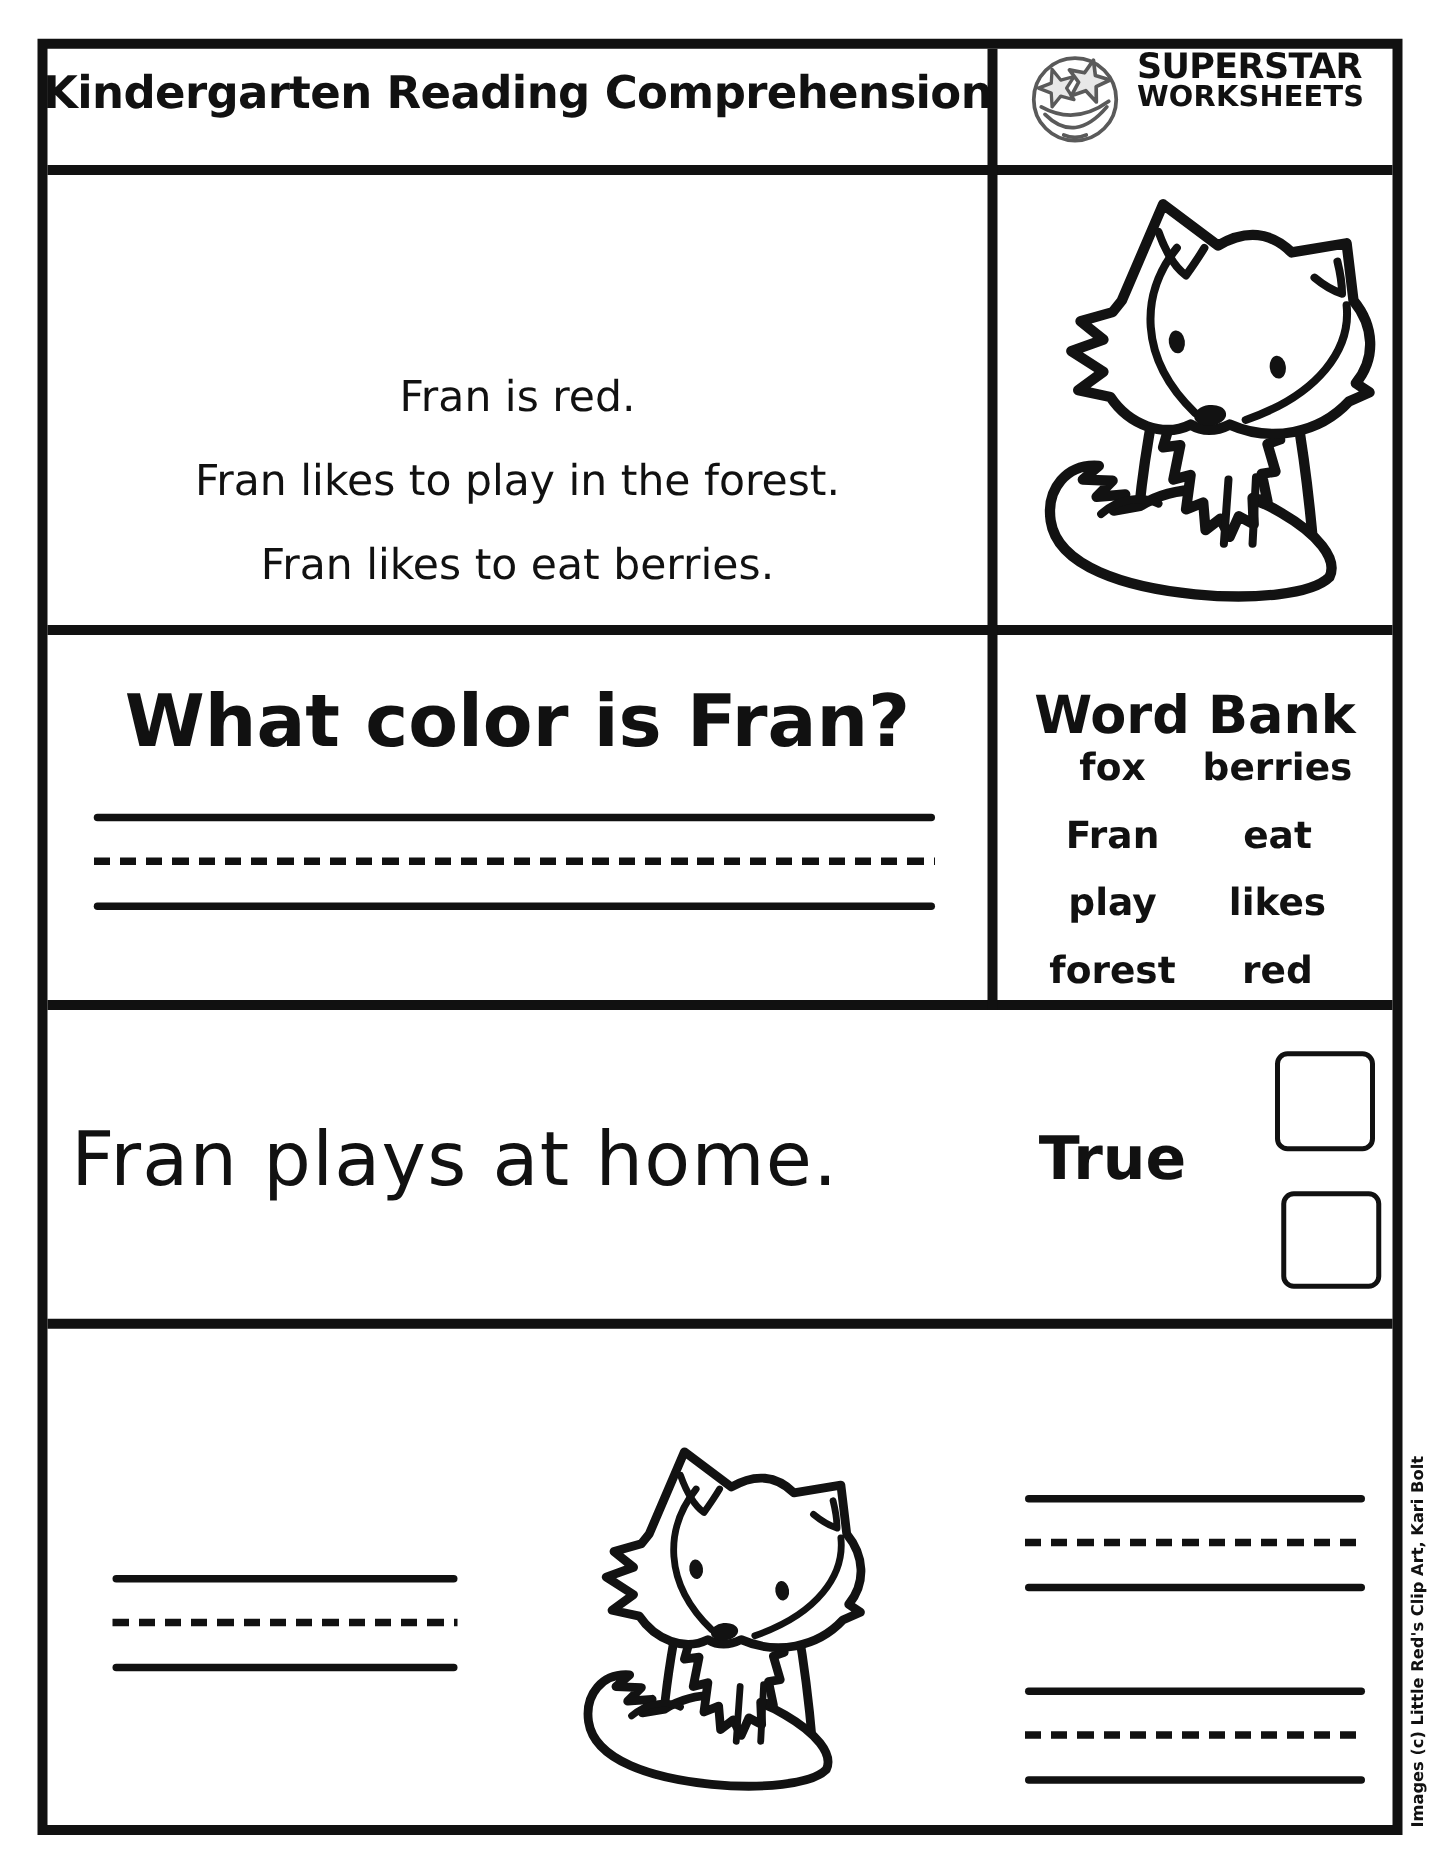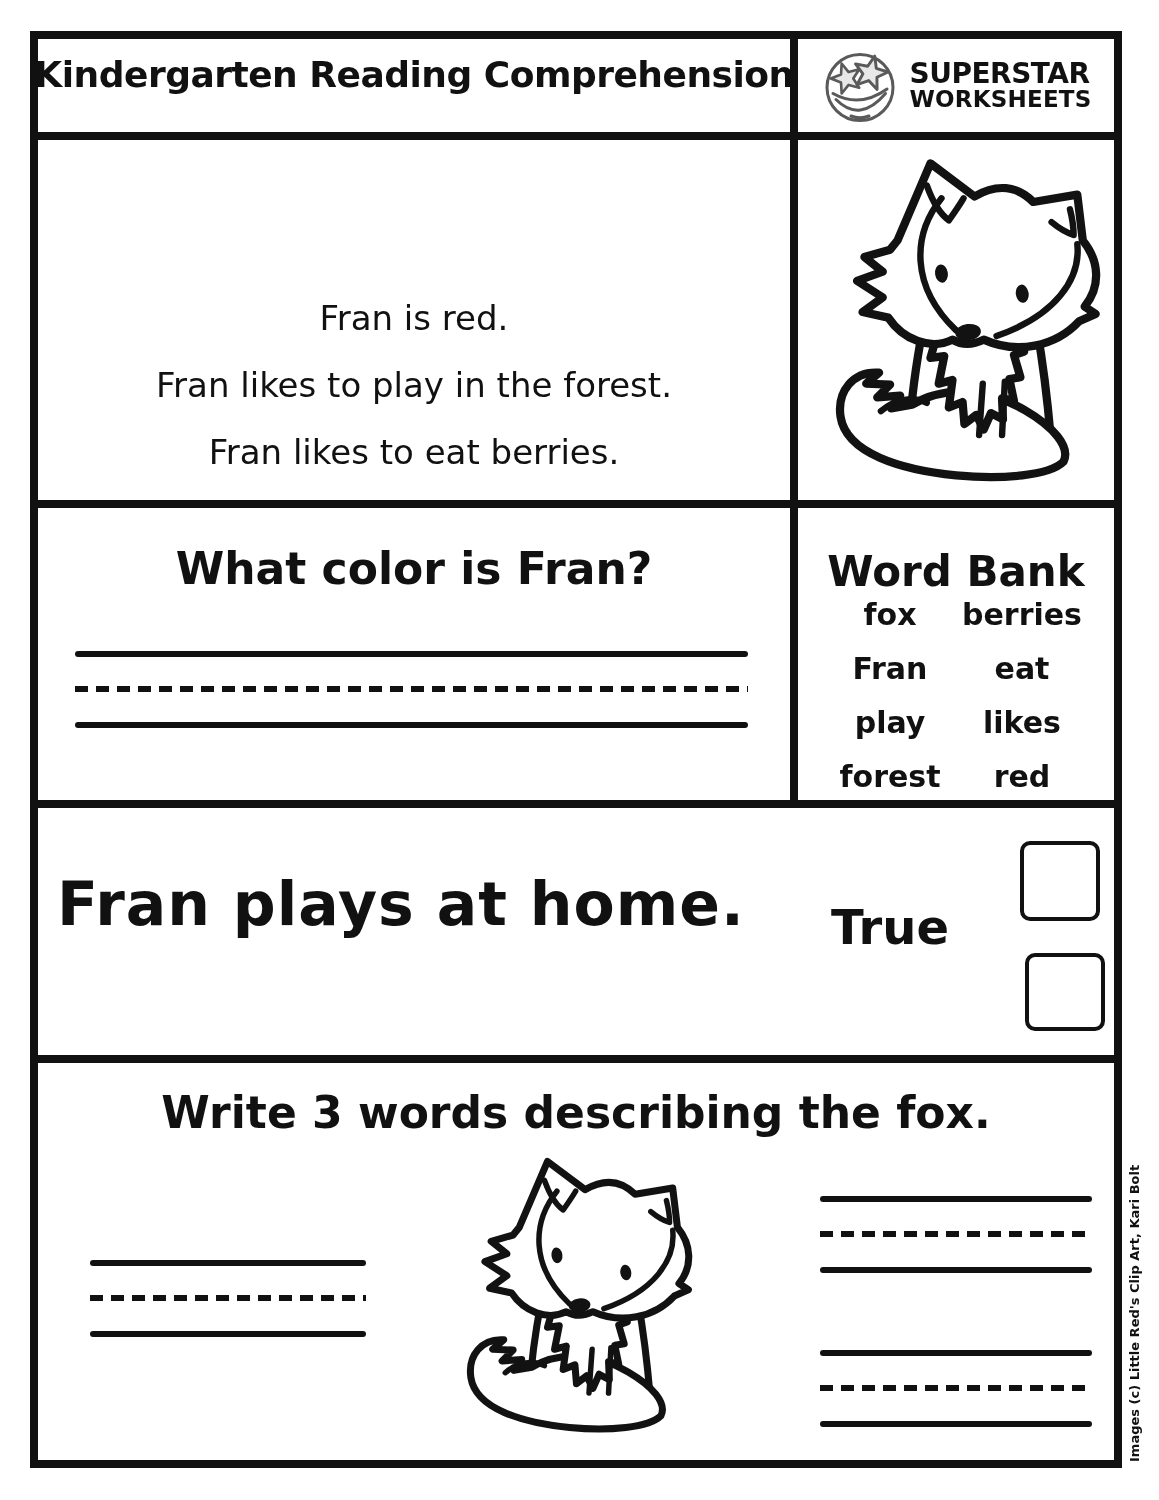--- a/index.html
+++ b/index.html
@@ -16,43 +16,43 @@
   }
   
   .hdiv{ position:absolute; left:0; width:1076px; height:8px; background:var(--ink); }
   .vdiv{ position:absolute; left:752px; top:0; width:8px; height:769px; background:var(--ink); }
 
   .abs{ position:absolute; }
 
   
   .header-title{ left:0; top:0; width:752px; height:70px; display:flex; align-items:center; justify-content:center;
     font-weight:bold; font-size:36px; letter-spacing:-.5px; white-space:nowrap; }
-  .logo-cell{ left:760px; top:0; width:316px; height:93px; display:flex; align-items:center; justify-content:center; gap:11px; }
+  .logo-cell{ left:760px; top:0; width:316px; height:93px; display:flex; align-items:flex-start; justify-content:center; gap:11px; }
   .brand{ display:flex; flex-direction:column; line-height:1; }
   .brand .l1{ font-weight:bold; font-size:28px; letter-spacing:-.5px; }
   .brand .l2{ font-weight:bold; font-size:23px; letter-spacing:.2px; }
 
   
   .story-title{ left:0; top:120px; width:752px; text-align:center; font-weight:bold; font-size:58px; }
   .story-lines{ left:0; top:246px; width:752px; text-align:center; font-size:34px; line-height:67px; }
 
   
-  .q-prompt{ left:0; top:504px; width:752px; text-align:center; font-weight:bold; font-size:44px; }
+  .q-prompt{ left:0; top:504px; width:752px; text-align:center; font-weight:bold; font-size:58px; }
   .line-solid{ height:6px; background:var(--ink); border-radius:3px; }
   .line-dashed{ height:6px; background:repeating-linear-gradient(90deg,var(--ink) 0 13px,transparent 13px 21px); }
   .gap-a{ margin-top:29px; } .gap-b{ margin-top:30px; }
   .q-lines{ left:37px; top:612px; width:673px; }
 
   
   .wb-title{ left:760px; top:492px; width:316px; text-align:center; font-weight:bold; font-size:42px;margin-top:16px; }
   .wb-grid{ left:760px; top:548px; width:316px; display:grid; grid-template-columns:1fr 1fr; padding:0 26px;font-weight:bold; }
   .wb-grid span{ height:54px; display:flex; align-items:center; justify-content:center; font-size:30px; }
 
   
-  .tf-statement{ left:19px; top:830px; font-weight:bold; font-size:60px; letter-spacing:1px; white-space:nowrap; }
+  .tf-statement{ left:19px; top:854px; font-weight:normal; font-size:60px; letter-spacing:1px; white-space:nowrap; }
   .tf-label{ font-weight:bold; font-size:48px; text-align:center; }
   .tf-true{ left:752px; top:816px; width:200px;margin-top:44px; }
   .tf-false{ left:752px; top:908px; width:228px; }
   .checkbox{ border:4px solid var(--ink); border-radius:10px; background:var(--paper); }
   .cb-true{ left:982px; top:802px; width:80px; height:80px; }
   .cb-false{ left:987px; top:914px; width:80px; height:78px; }
 
   
   .write-prompt{ left:0; top:1048px; width:1076px; text-align:center; font-weight:bold; font-size:44px; }
   .lines-left{ left:52px; top:1221px; width:276px; }
@@ -153,21 +153,20 @@
       <span>likes</span>
       <span>forest</span>
       <span>red</span>
     </div>
 
     <div class="abs tf-statement">Fran plays at home.</div>
     <div class="abs tf-label tf-true">True</div>
     <div class="abs checkbox cb-true"></div>
     <div class="abs checkbox cb-false"></div>
 
-    <div class="abs write-prompt">Write 3 words describing the fox.</div>
     <div class="abs lines-left">
       <div class="line-solid"></div>
       <div class="line-dashed gap-a"></div>
       <div class="line-solid gap-b"></div>
     </div>
     <div class="abs fox-bottom">
       <svg class="fox">
           <use href="#fox-sym" xlink:href="#fox-sym"></use>
         </svg>
     </div>

